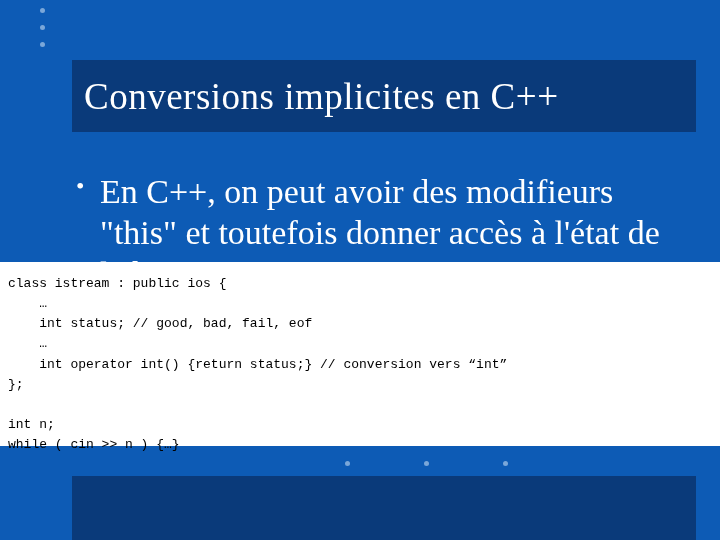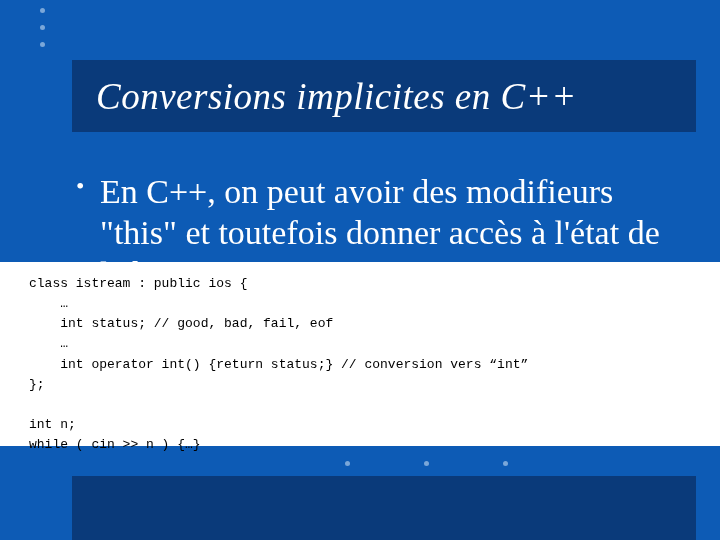--- a/index.html
+++ b/index.html
@@ -27,22 +27,21 @@
   
   .title-bar {
     position: absolute;
     top: 60px;
     left: 72px;
     right: 24px;
     height: 72px;
     background: #0a3a7a;
     display: flex;
     align-items: center;
-    padding-left: 24px;
-    font-style: italic;
+    padding-left: 12px;
   }
   .title-text {
     color: #ffffff;
     font-size: 37px;
     letter-spacing: 0.5px;
   }
 
   
   .body-block {
     position: absolute;
@@ -70,21 +69,21 @@
   }
 
   
   .code-panel {
     position: absolute;
     top: 262px;
     left: 0;
     right: 0;
     height: 184px;
     background: #ffffff;
-    padding: 12px 18px 10px 29px;
+    padding: 12px 18px 10px 8px;
   }
   .code {
     font-family: "Courier New", Courier, monospace;
     font-size: 13px;
     color: #000000;
     line-height: 1.55;
     white-space: pre;
   }
 
   

